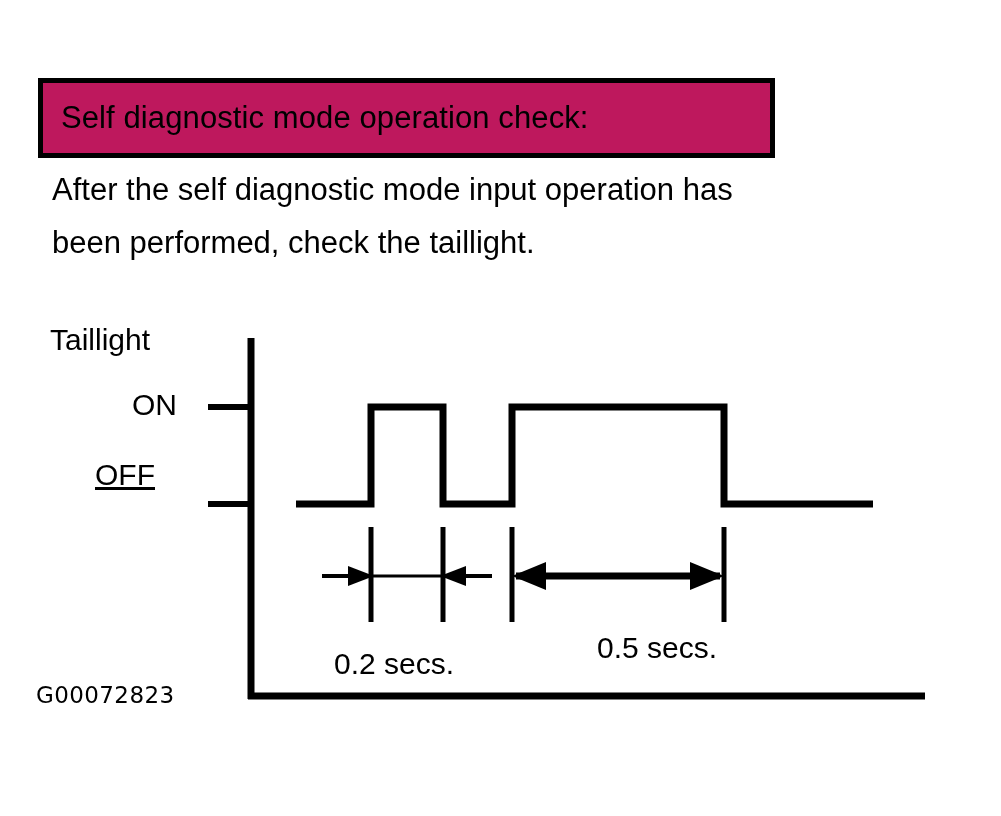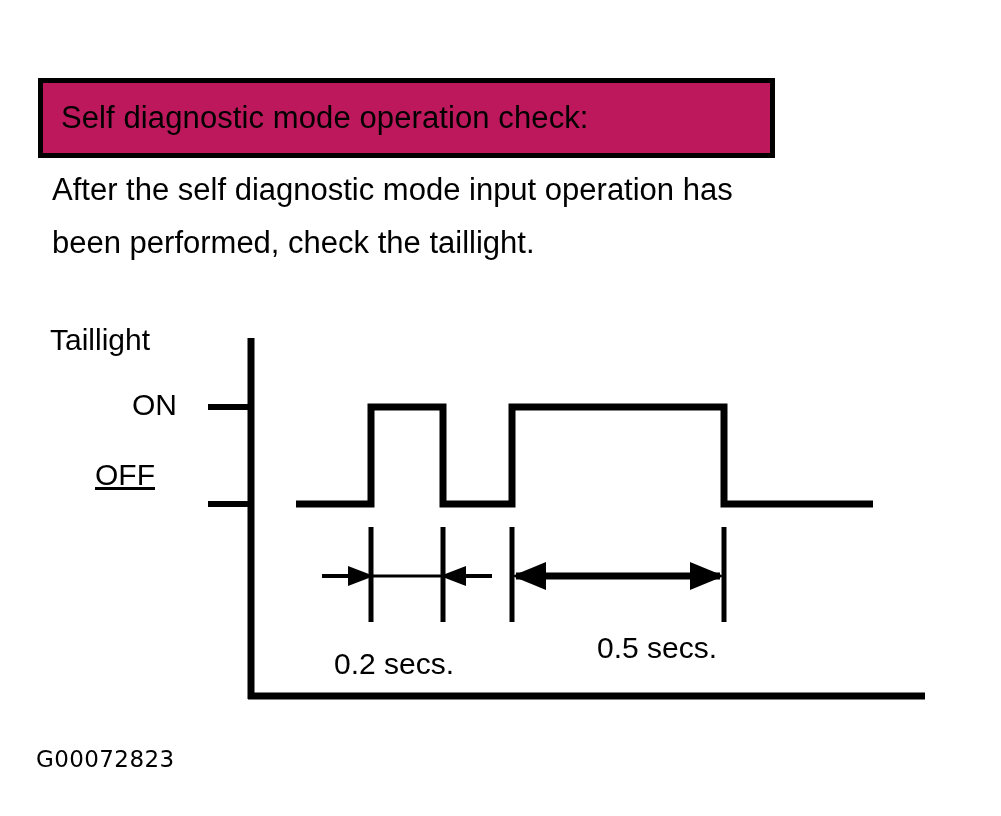--- a/index.html
+++ b/index.html
@@ -77,21 +77,21 @@
   #label-taillight { left: 50px; top: 325px; }
   #label-on   { left: 132px; top: 390px; }
   #label-off  { left: 95px;  top: 460px; text-decoration: underline; }
   #label-dim-1 { left: 334px; top: 633px; margin-top: 16px; }
   #label-dim-2 { left: 554px; top: 633px; margin-left: 43px; }
 
   
   #figure-id {
     position: absolute;
     left: 36px;
-    top: 748px;
+    top: 684px;
     font-size: 23px;
     letter-spacing: 0.4px;
     line-height: 1;
     color: #000000;
     font-family: "DejaVu Sans", sans-serif;
     font-weight: 400;
   }
 </style>
 </head>
 <body>

